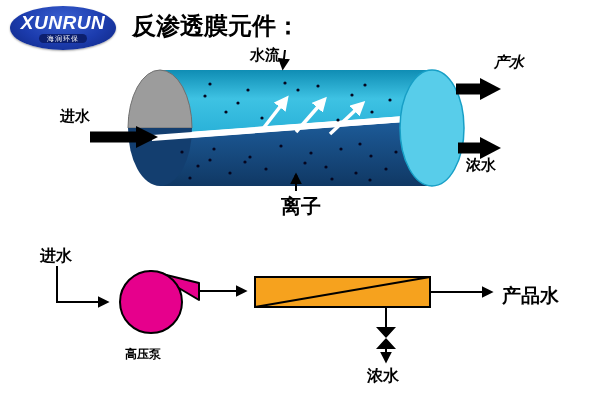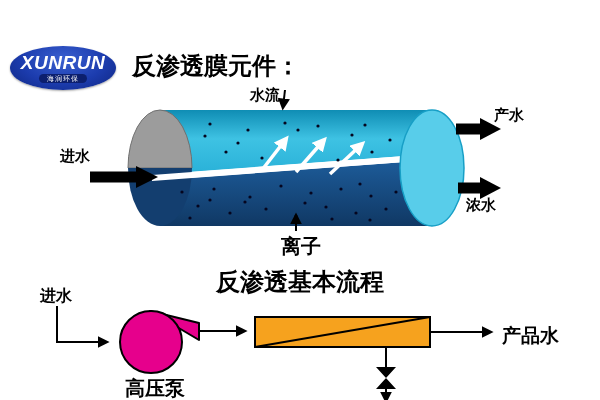--- a/index.html
+++ b/index.html
@@ -1,18 +1,18 @@
 <!DOCTYPE html>
 <html><head>
 <meta charset="utf-8">
 <style>
   html,body{margin:0;padding:0;}
   body{width:600px;height:400px;position:relative;background:#ffffff;
        font-family:"Liberation Sans",sans-serif;overflow:hidden;}
-  .stage{position:absolute;inset:0;width:600px;height:304px;margin-top:40px;}
+  .stage{position:absolute;inset:0;width:600px;height:304px;}
   svg.canvas{position:absolute;left:0;top:0;}
 
   .logo{position:absolute;left:10px;top:6px;width:106px;height:44px;border-radius:50%;
         background:radial-gradient(ellipse at 50% 30%, #3a60d0 0%, #1c3cae 55%, #0e2580 100%);
         display:flex;flex-direction:column;align-items:center;justify-content:center;
         box-shadow:0 1px 2px rgba(0,0,0,.35);}
   .logo-brand{color:#ffffff;font-weight:bold;font-style:italic;font-size:19px;
               letter-spacing:.5px;line-height:1;}
   .logo-tagline{color:#ffffff;font-size:7px;margin-top:2px;line-height:1;letter-spacing:1px;
                 background:#0c1f6e;padding:1px 8px;border-radius:5px;}
@@ -142,23 +142,22 @@
     <div class="logo-brand">XUNRUN</div>
     <div class="logo-tagline">海润环保</div>
   </div>
 
   <div class="header">
     <span class="title">反渗透膜元件：</span>
   </div>
 
   <div class="lbl" style="left:250px;top:46px;">水流</div>
   <div class="lbl" style="left:60px;top:107px;">进水</div>
-  <div class="lbl" style="left:494px;top:66px;">产水</div>
+  <div class="lbl" style="left:494px;top:53px;font-style:italic;">产水</div>
   <div class="lbl" style="left:466px;top:156px;">浓水</div>
   <div class="lbl" style="left:281px;top:193px;font-size:20px;">离子</div>
 
-  <div class="flow-title">反渗透基本流程</div>
   <div class="lbl" style="left:40px;top:246px;font-size:16px;">进水</div>
-  <div class="lbl" style="left:125px;top:335px;font-size:20px;">高压泵</div>
+  <div class="lbl" style="left:125px;top:346px;font-size:12px;">高压泵</div>
   <div class="lbl" style="left:502px;top:283px;font-size:19px;">产品水</div>
   <div class="lbl" style="left:367px;top:366px;font-size:16px;">浓水</div>
 
 </div>
 
 </body></html>

